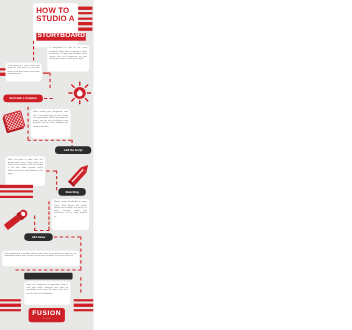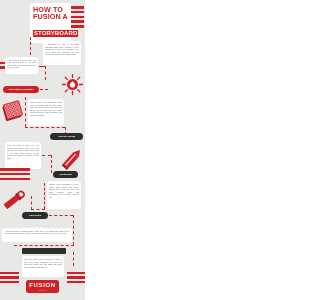--- a/index.html
+++ b/index.html
@@ -158,21 +158,21 @@
   <div class="stripes" style="left:48px; top:6px; width:36px;">
     <i style="height:2.6px; margin-bottom:2.2px;"></i>
     <i style="height:2.6px; margin-bottom:2.2px;"></i>
     <i style="height:2.6px; margin-bottom:2.2px;"></i>
     <i style="height:2.6px; margin-bottom:2.2px;"></i>
     <i style="height:2.6px;"></i>
   </div>
 
   <div id="title-card">
     <div class="title-line">HOW TO</div>
-    <div class="title-line">FUSION A</div>
+    <div class="title-line">STUDIO A</div>
     <div class="title-line l3">STORYBOARD</div>
   </div>
 
   <div class="stripes" style="left:0px; top:62px; width:28px;">
     <i style="height:2.4px; margin-bottom:2px;"></i>
     <i style="height:2.4px;"></i>
   </div>
 
   <div class="card" style="left:5px; top:57px; width:33px; height:17px;">
     <div class="body tiny">A storyboard is a visual outline that maps out each scene of your video before production begins, saving time and money later.</div>

